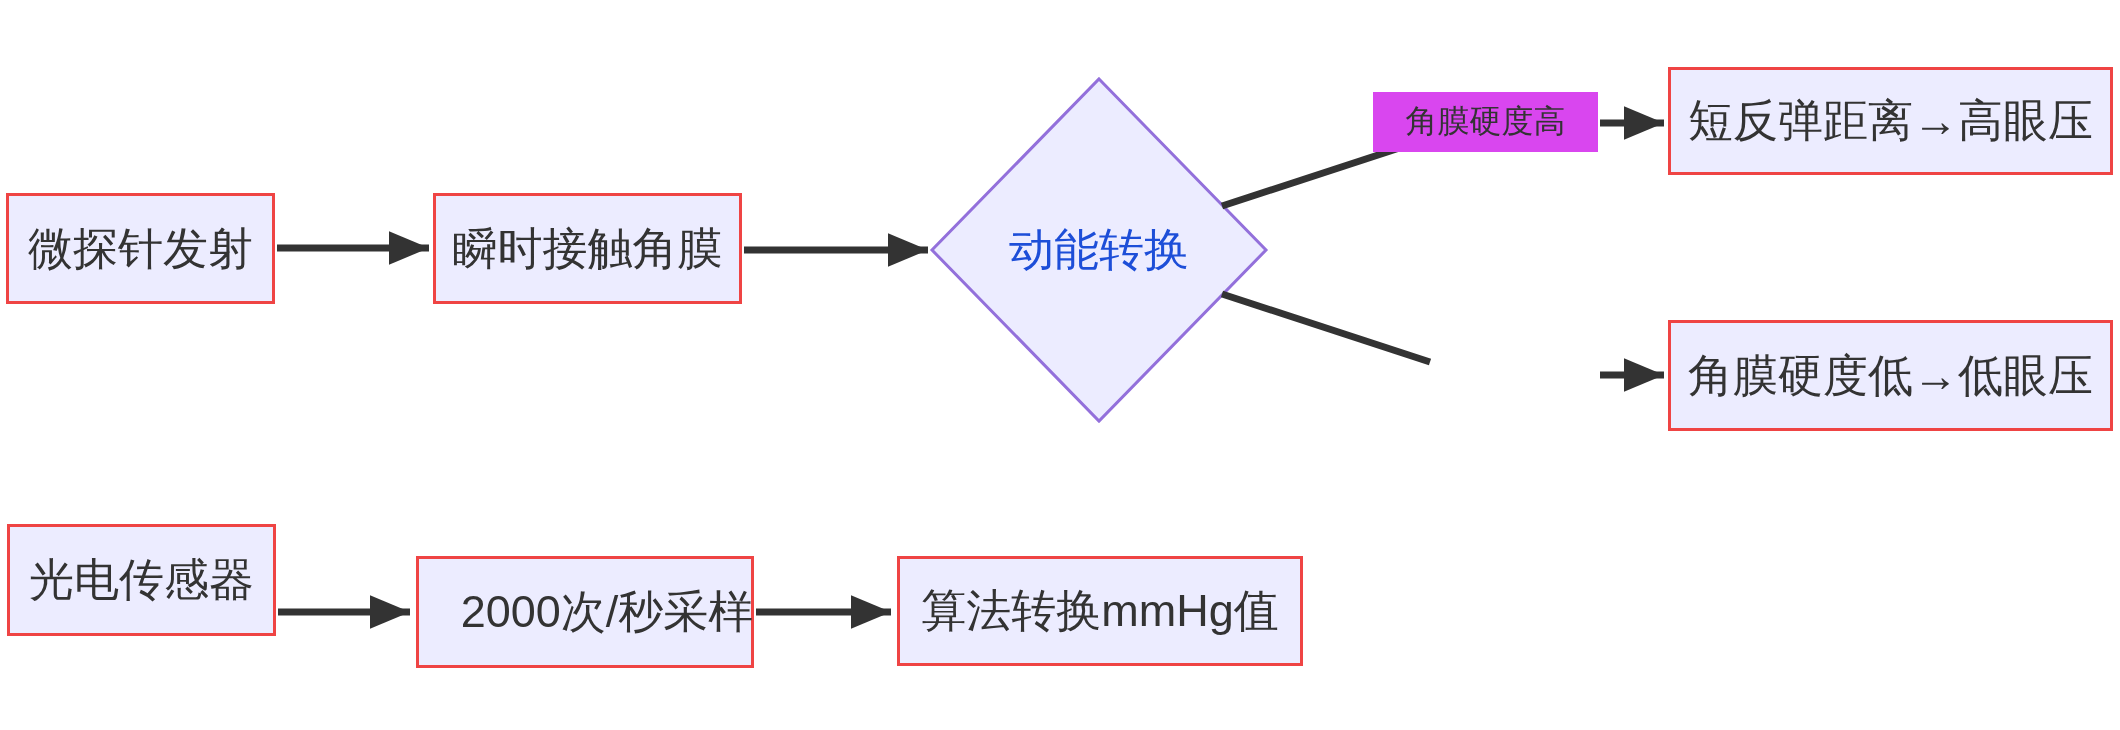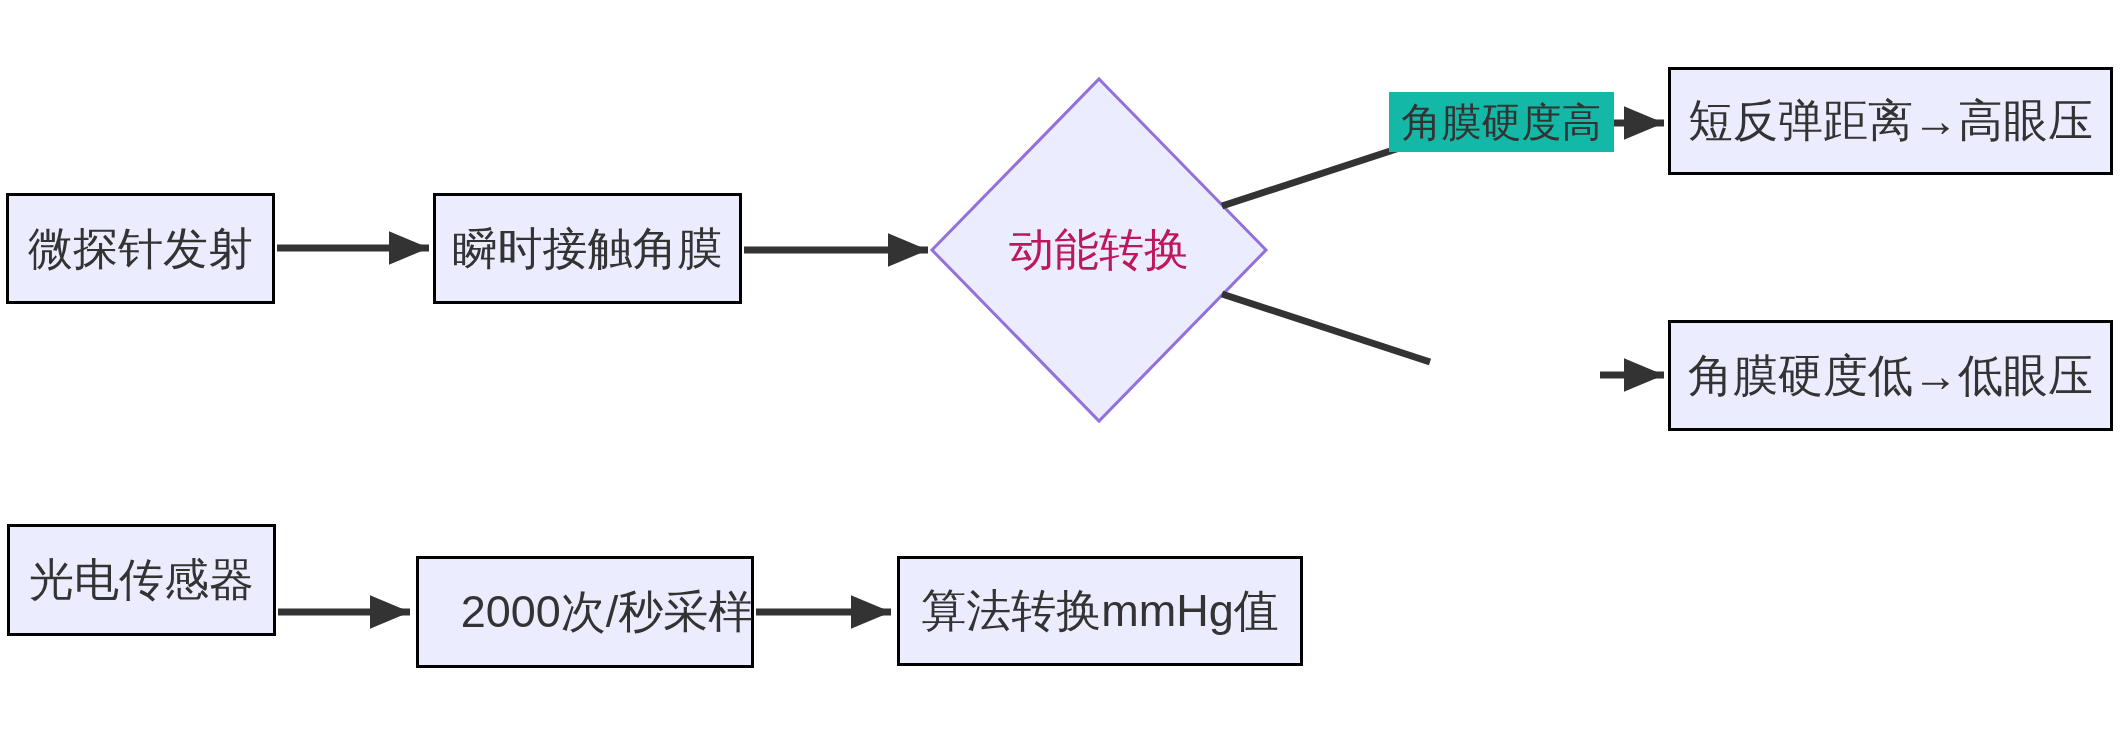--- a/index.html
+++ b/index.html
@@ -28,48 +28,47 @@
     fill: none;
   }
   .diamond-shape {
     fill: #ECECFF;
     stroke: #9370DB;
     stroke-width: 3;
   }
   .node {
     position: absolute;
     background: #ECECFF;
-    border: 3px solid #000000;
+    border: 3px solid #ef4444;
     box-sizing: border-box;
     display: flex;
     align-items: center;
     justify-content: center;
     font-size: 45px;
     color: #333333;
     white-space: nowrap;
   }
   .diamond-label {
     position: absolute;
     display: flex;
     align-items: center;
     justify-content: center;
     font-size: 45px;
-    color: #be185d;
+    color: #1d4ed8;
     white-space: nowrap;
   }
   .edge-label {
     position: absolute;
-    background: #14b8a6;
+    background: #d946ef;
     display: flex;
     align-items: center;
     justify-content: center;
-    font-size: 40px;
+    font-size: 32px;
     color: #333333;
     white-space: nowrap;
-    margin-left: 16px;
   }
 </style>
 </head>
 <body>
 
 <div id="canvas">
 
   <svg id="edges-svg" viewBox="0 0 2120 730" xmlns="http://www.w3.org/2000/svg">
     <defs>
       <marker id="arrowhead" viewBox="0 0 12 10" markerUnits="userSpaceOnUse" markerWidth="40" markerHeight="34" refX="12" refY="5" orient="auto">

